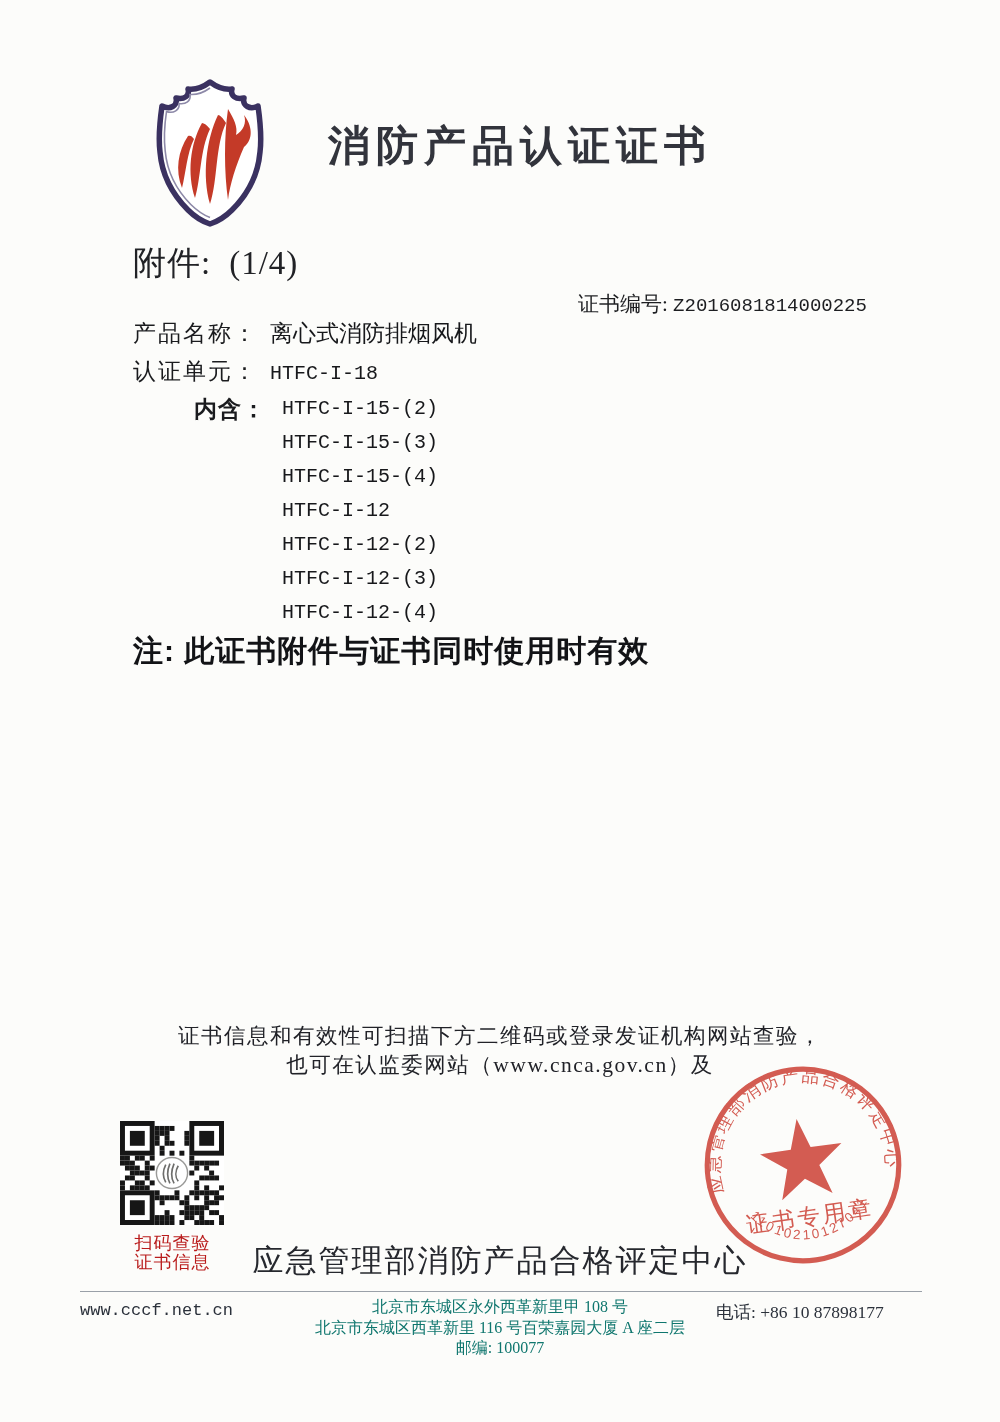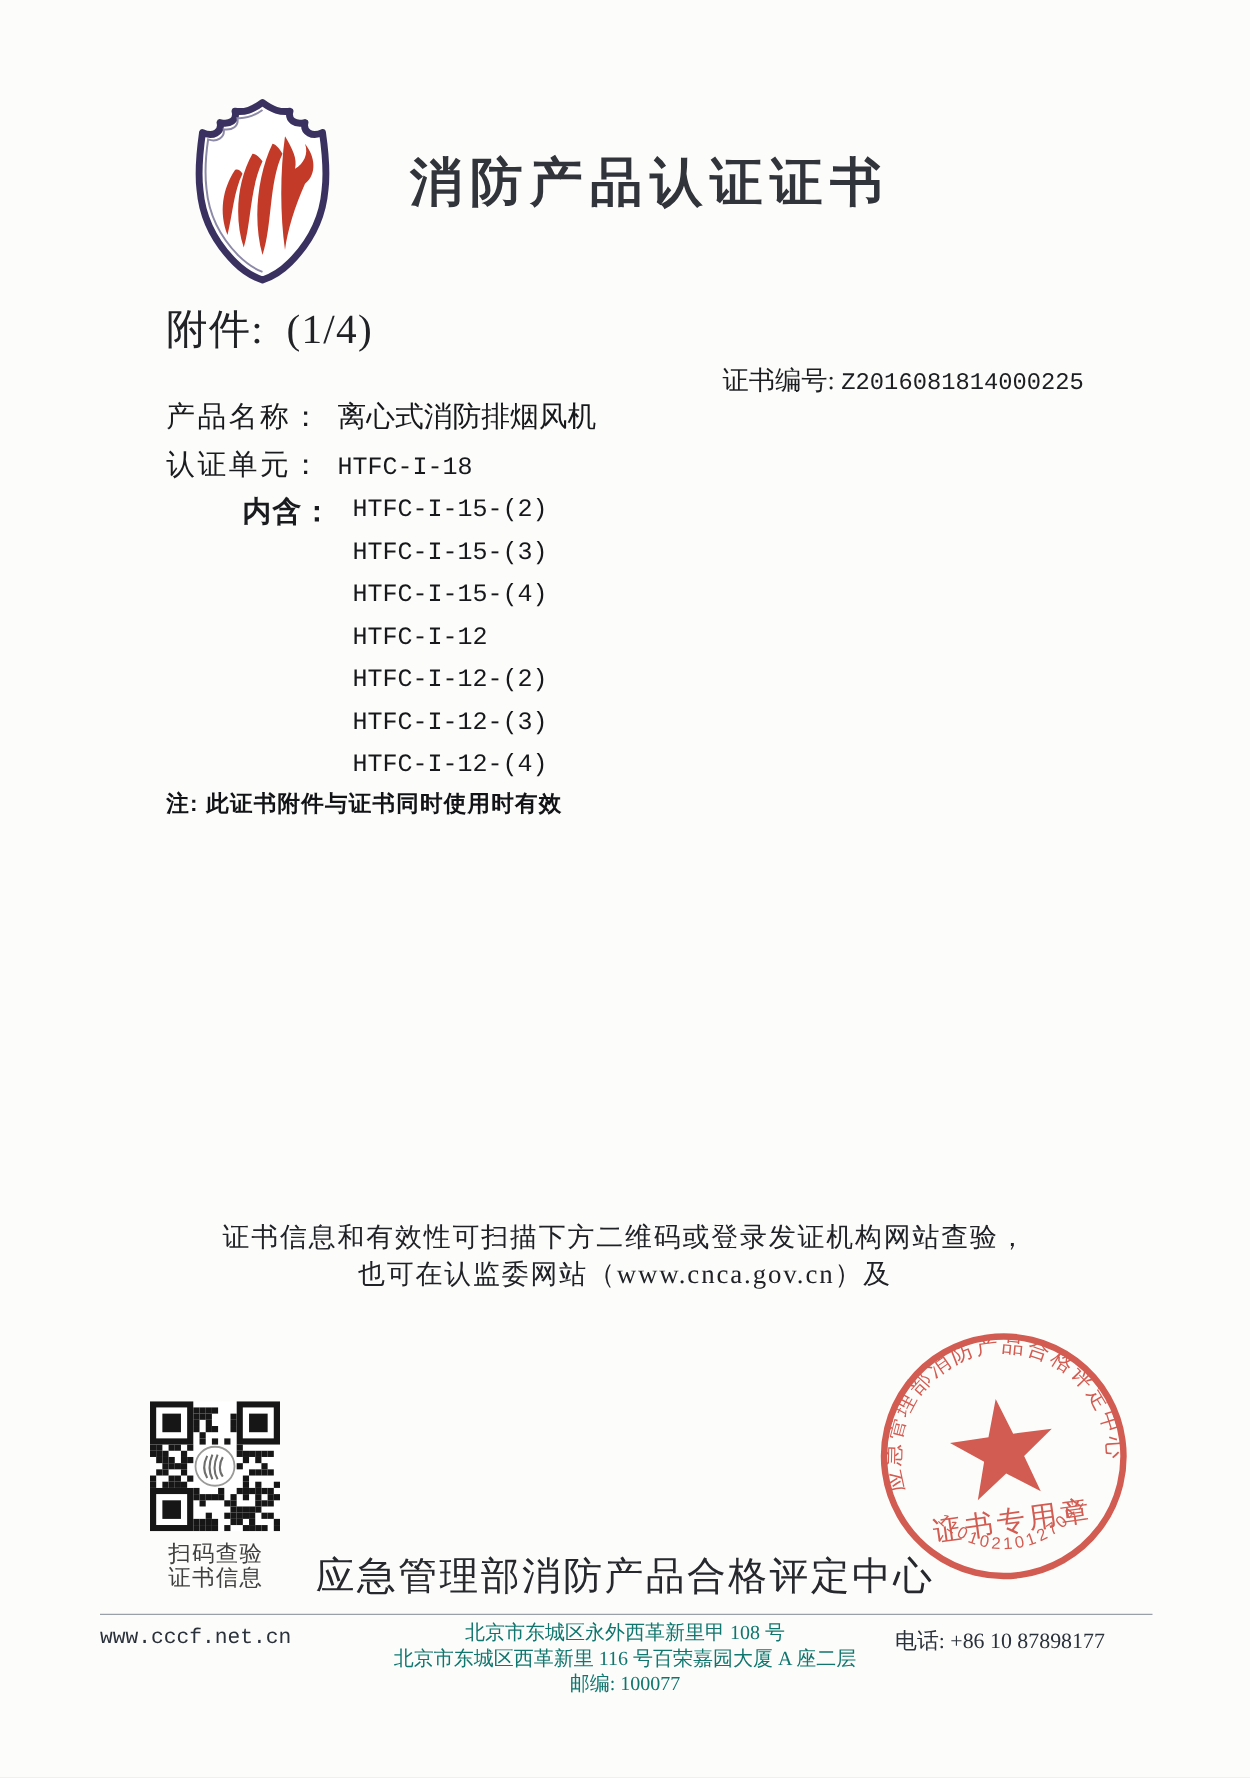--- a/index.html
+++ b/index.html
@@ -37,29 +37,29 @@
   .contains-label {
     width:133px; text-align:right;
     font-family:"Liberation Sans", sans-serif; font-weight:700;
     font-size:23px; letter-spacing:1px; color:#1a1b1e; line-height:34px;
   }
   .contains-list { margin-left:16px; }
   .contains-list .model { line-height:34px; font-family:"Liberation Mono", monospace; font-size:20px; color:#17181b; }
   .note-line {
     position:absolute; left:133px; top:631px;
     font-family:"Liberation Sans", sans-serif; font-weight:700;
-    font-size:18px; letter-spacing:1px; color:#121316;
-  }
-  
-  .verify { position:absolute; left:0; width:1000px; top:976px; text-align:center; }
+    font-size:30px; letter-spacing:1px; color:#121316;
+  }
+  
+  .verify { position:absolute; left:0; width:1000px; top:1022px; text-align:center; }
   .verify div { font-size:21.5px; line-height:28.5px; color:#212228; letter-spacing:1.5px; }
   
   .qr-block { position:absolute; left:120px; top:1121px; width:105px; text-align:center; }
   .qr-svg { width:104px; height:104px; display:block; }
-  .qr-caption { margin-top:9px; font-size:18px; line-height:19px; color:#404040; letter-spacing:1px; }
+  .qr-caption { margin-top:9px; font-size:18px; line-height:19px; color:#b91c1c; letter-spacing:1px; }
   
   .issuer {
     position:absolute; left:0; width:1000px; top:1240px; text-align:center;
     font-size:31px; letter-spacing:2px; color:#26282e;
   }
   .stamp { position:absolute; left:700px; top:1062px; width:206px; height:206px;
            transform:rotate(-8deg); opacity:0.9; }
   
   .footer-divider { position:absolute; left:80px; top:1291px; width:842px; border-top:1.6px solid #9aa0a8; }
   .footer-web { position:absolute; left:80px; top:1301px; font-family:"Liberation Mono", monospace; font-size:17px; color:#2b313b; }

